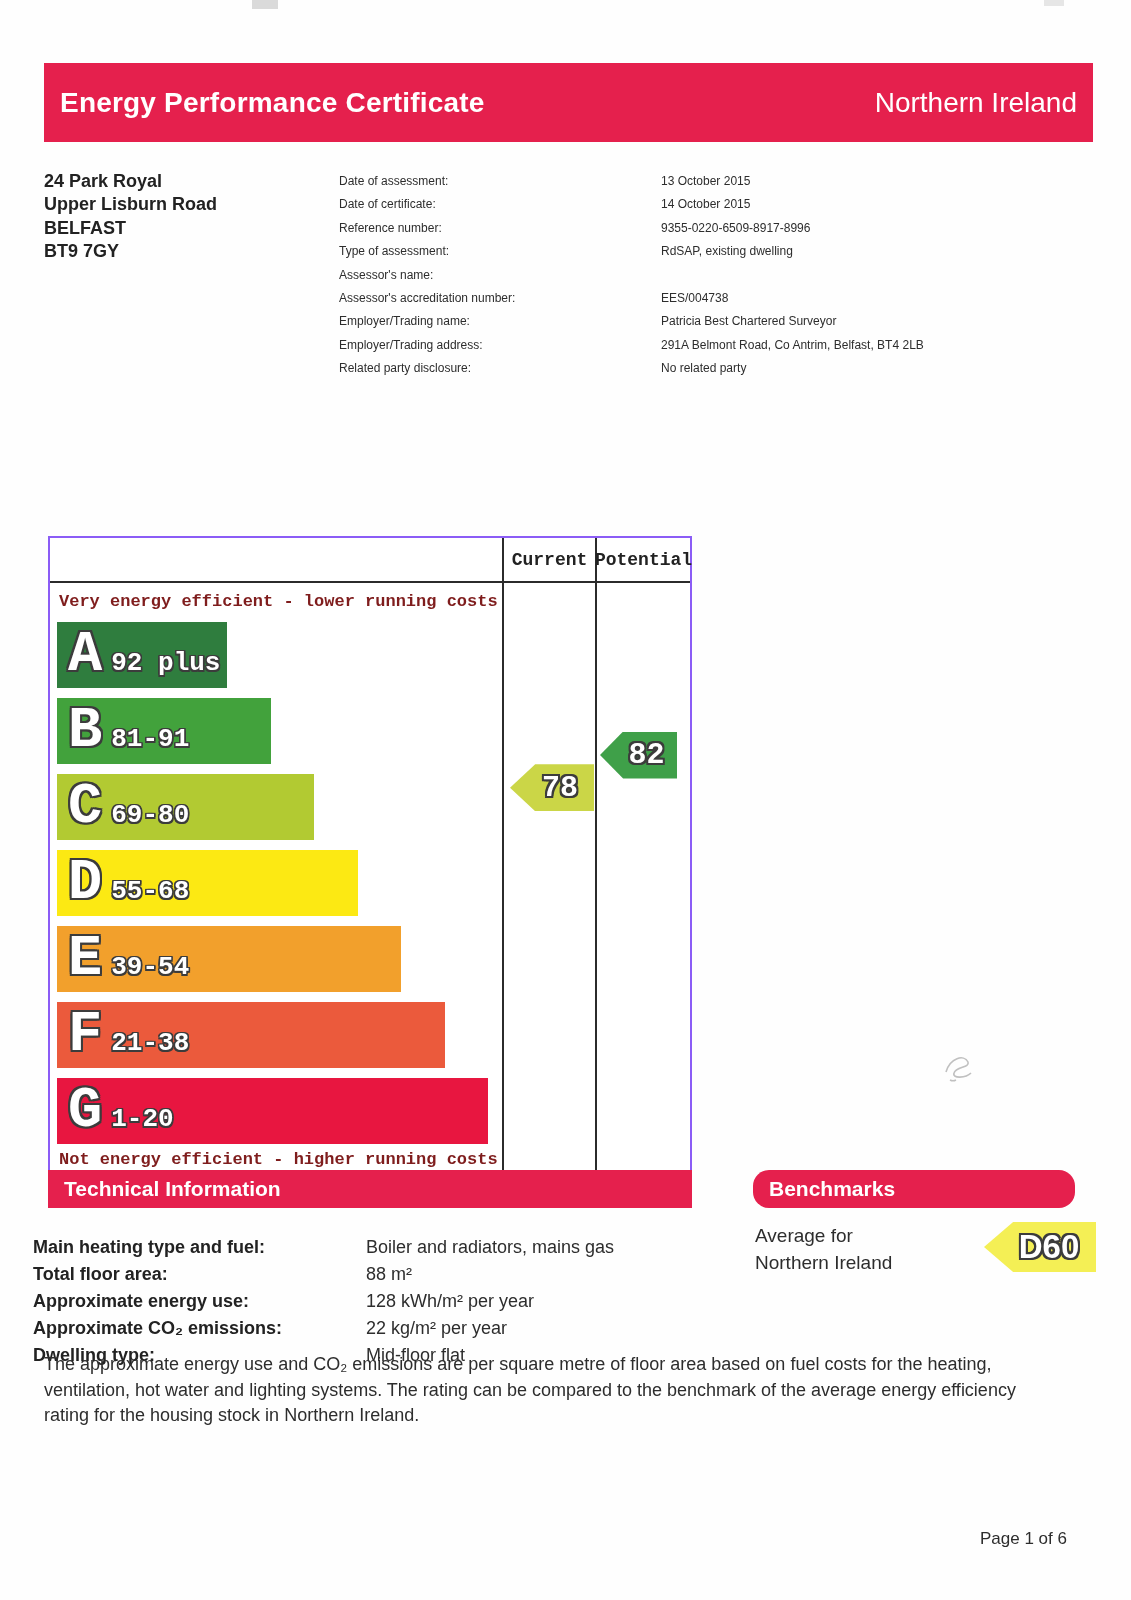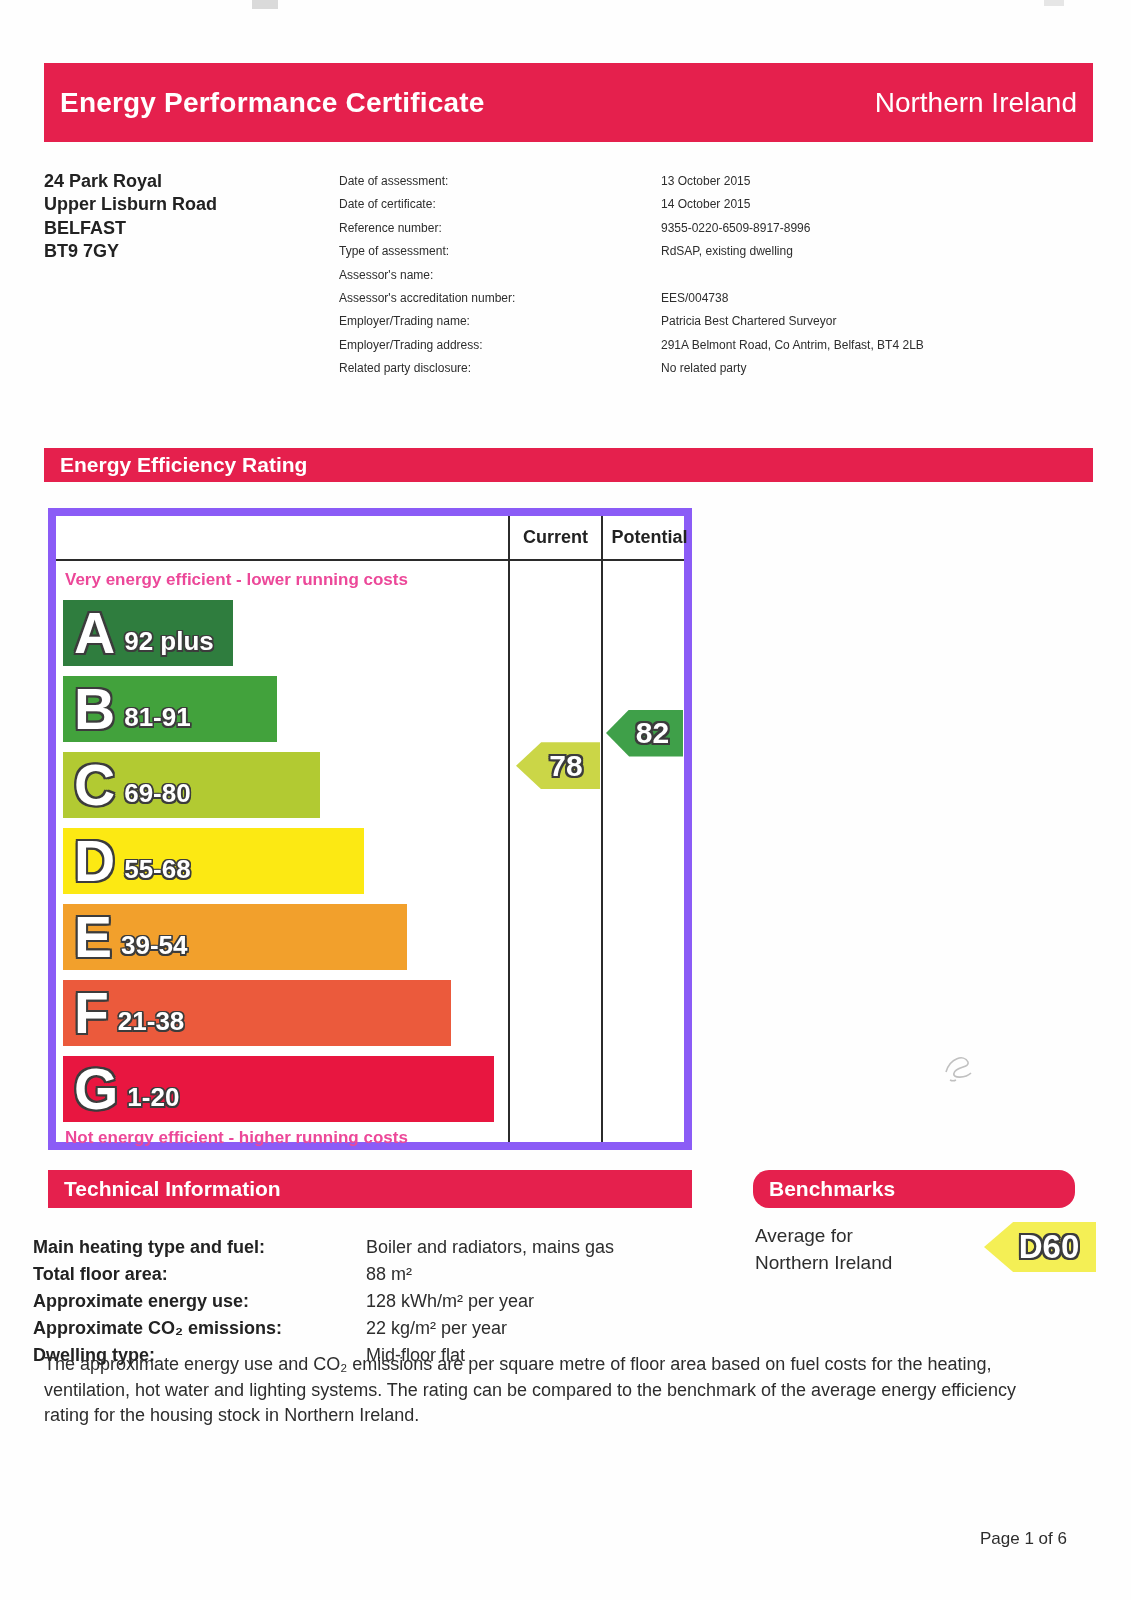--- a/index.html
+++ b/index.html
@@ -25,31 +25,31 @@
   
   .section-bar{
     position:absolute;display:flex;align-items:center;
     color:#fff;font-size:21px;font-weight:bold;padding-left:16px;box-sizing:border-box;
   }
   .rating-bar{left:44px;top:448px;width:1049px;height:34px;}
   .tech-bar{left:48px;top:1170px;width:644px;height:38px;}
   .bench-bar{left:753px;top:1170px;width:322px;height:38px;border-radius:16px;}
   
   .chart{
-    position:absolute;left:48px;top:508px;width:644px;height:642px;
-    border:8px solid #8b5cf6;box-sizing:border-box;background:#fff;
+    position:absolute;left:48px;top:536px;width:644px;height:642px;
+    border:2px solid #8b5cf6;box-sizing:border-box;background:#fff;font-family:Liberation Mono, monospace;
   }
   .hline{position:absolute;left:0;top:43px;width:100%;height:2px;background:#2b2b2b;}
   .vline{position:absolute;top:0;width:2px;height:100%;background:#2b2b2b;}
   .v1{left:452px;} .v2{left:545px;}
   .colhead{position:absolute;top:0;height:43px;display:flex;align-items:center;justify-content:center;
     font-size:18px;font-weight:bold;color:#222;}
   .head-current{left:454px;width:91px;}
   .head-potential{left:547px;width:93px;}
-  .chart-note{position:absolute;left:9px;font-size:17px;font-weight:bold;color:#ec4899;}
+  .chart-note{position:absolute;left:9px;font-size:17px;font-weight:bold;color:#7f1d1d;}
   .top-note{top:54px;}
   .bottom-note{top:612px;}
   .bar{position:absolute;left:7px;height:66px;display:flex;align-items:center;}
   .outlined-big{
     color:#fff;font-weight:bold;
     text-shadow:-2px 0 0 #3c3c3c,2px 0 0 #3c3c3c,0 -2px 0 #3c3c3c,0 2px 0 #3c3c3c,
       -2px -2px 0 #3c3c3c,2px -2px 0 #3c3c3c,-2px 2px 0 #3c3c3c,2px 2px 0 #3c3c3c;
   }
   .outlined-sm{
     color:#fff;font-weight:bold;
@@ -140,23 +140,20 @@
       <div class="a-row">
         <span class="a-label">Employer/Trading address:</span>
         <span class="a-value">291A Belmont Road, Co Antrim, Belfast, BT4 2LB</span>
       </div>
       <div class="a-row">
         <span class="a-label">Related party disclosure:</span>
         <span class="a-value">No related party</span>
       </div>
     </div>
 
-  <div class="section-bar rating-bar" style="background:#e5204d;">
-    <span>Energy Efficiency Rating</span>
-  </div>
 
   <div class="chart">
     <div class="hline"></div>
     <div class="vline v1"></div>
     <div class="vline v2"></div>
     <div class="colhead head-current">Current</div>
     <div class="colhead head-potential">Potential</div>
     <div class="chart-note top-note">Very energy efficient - lower running costs</div>
     <div id="bands">
         <div class="bar" style="top: 84px; width: 170px; height: 66px; background: rgb(47, 125, 62);">

